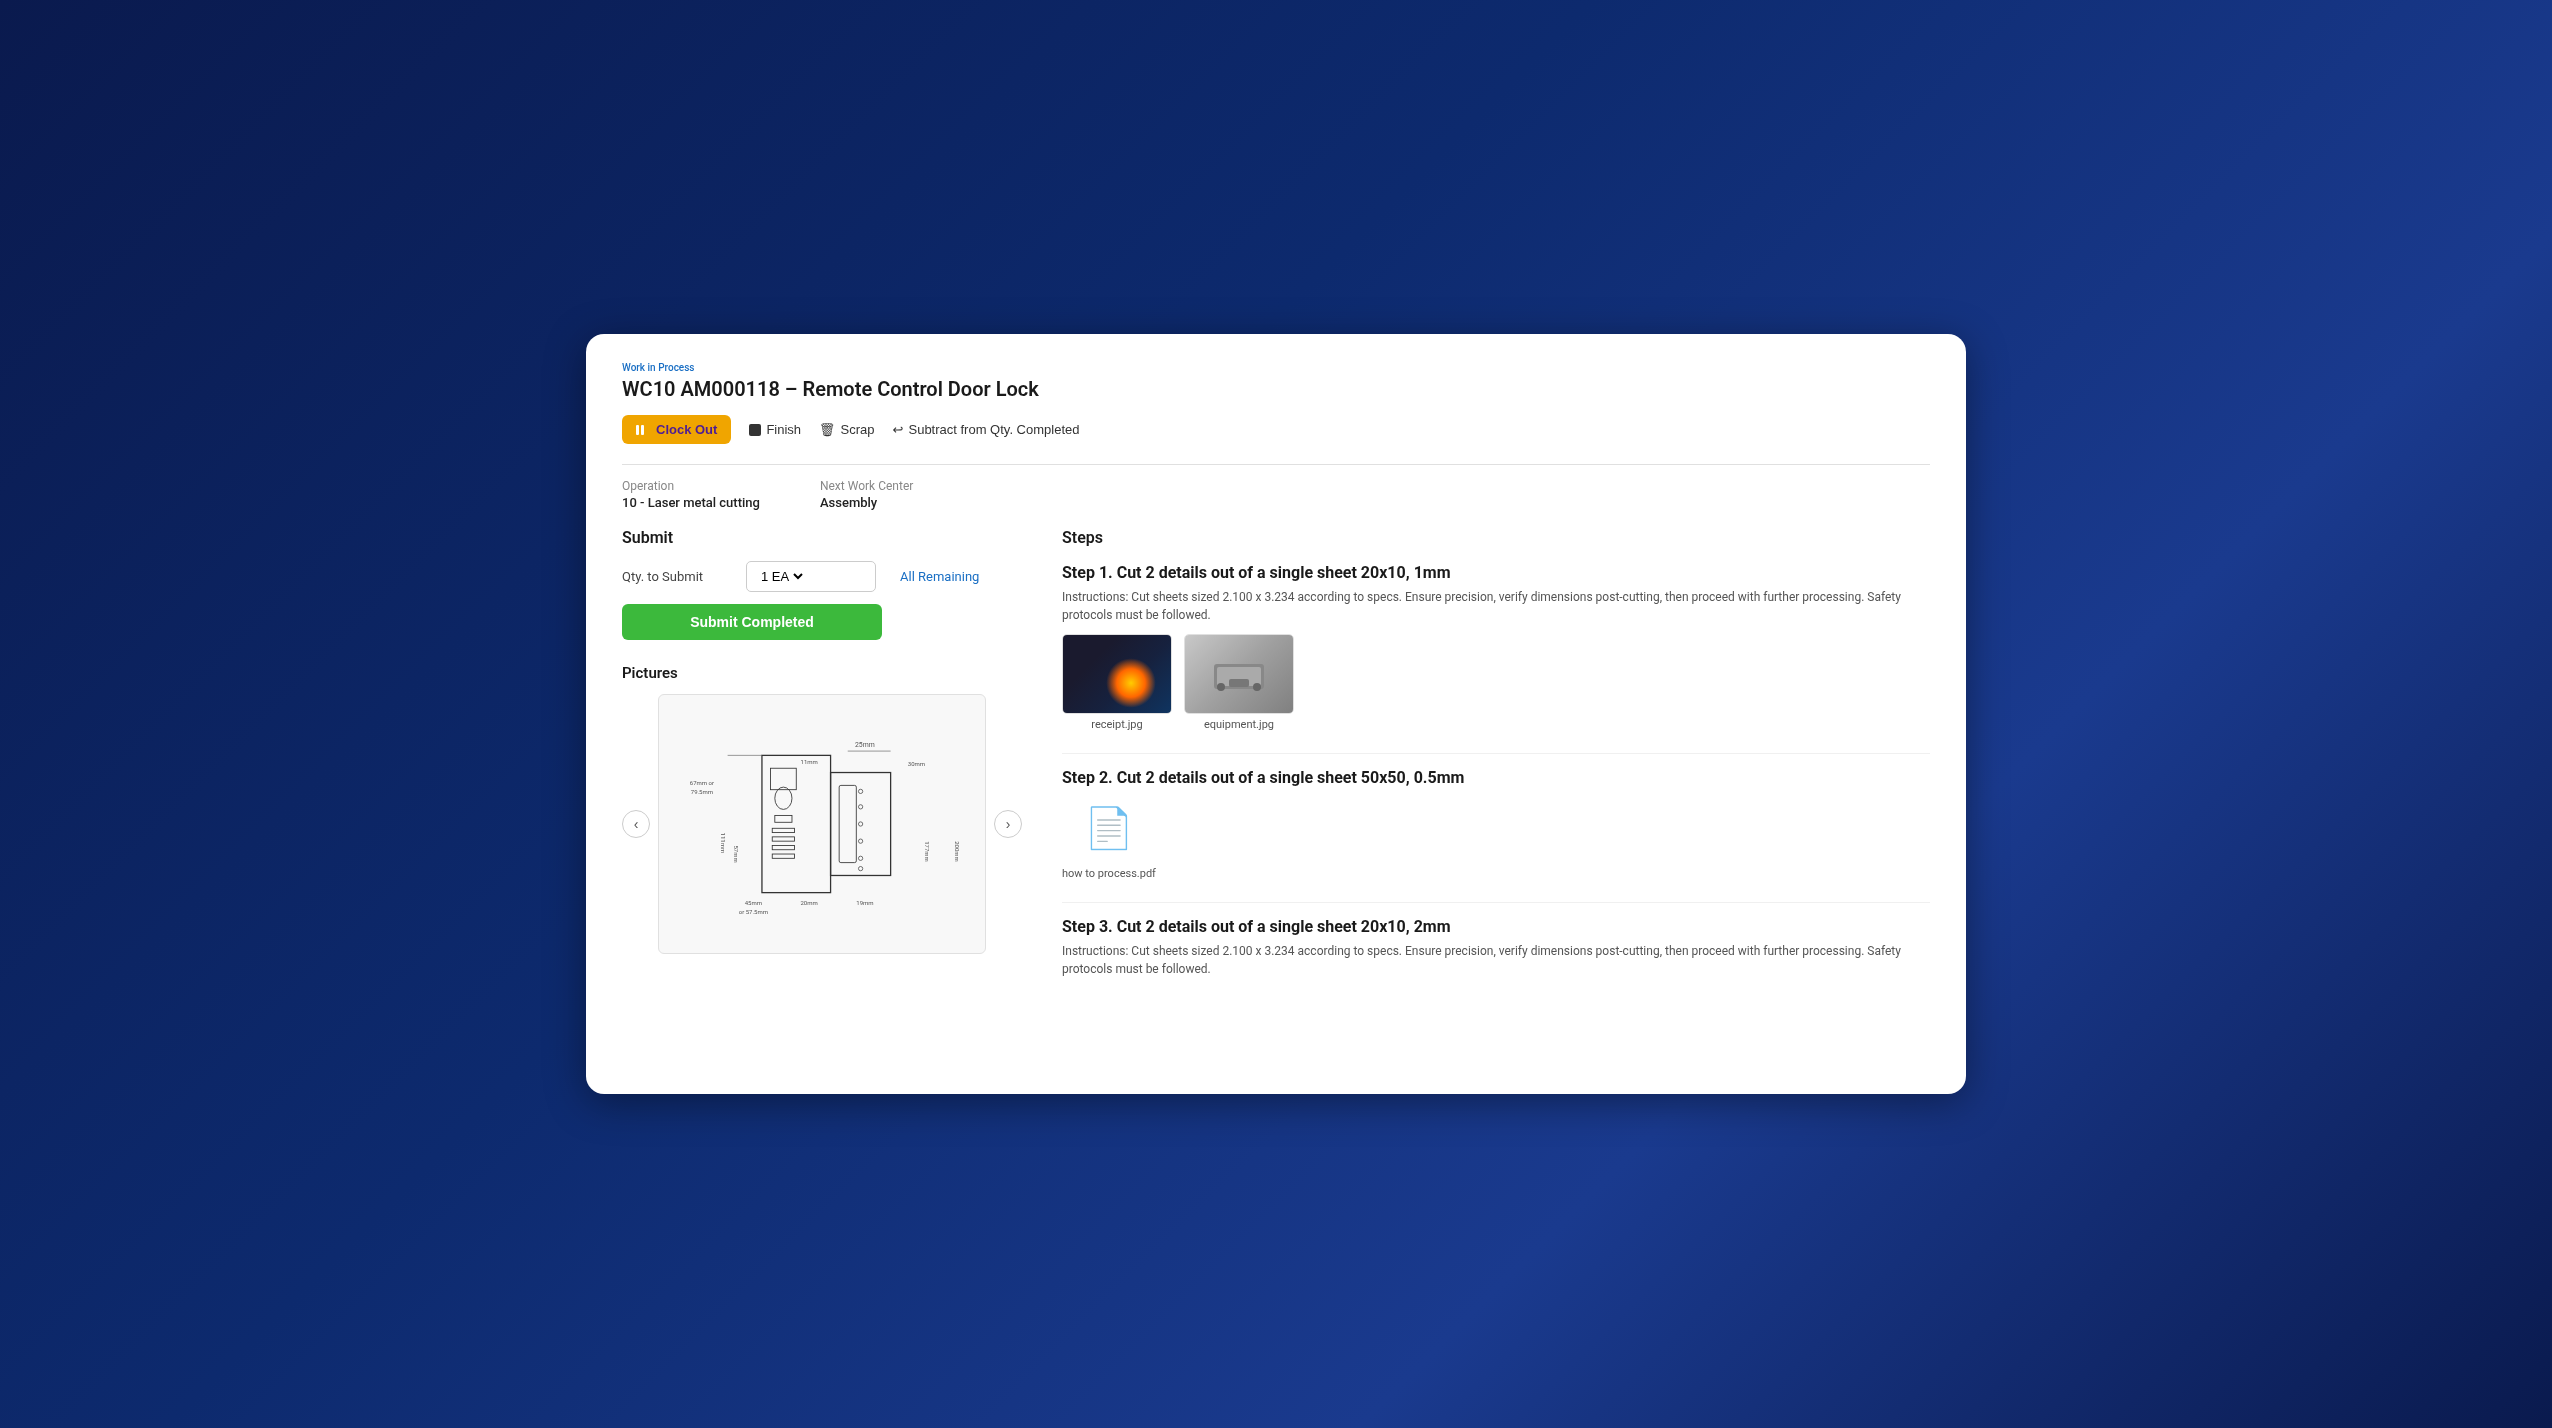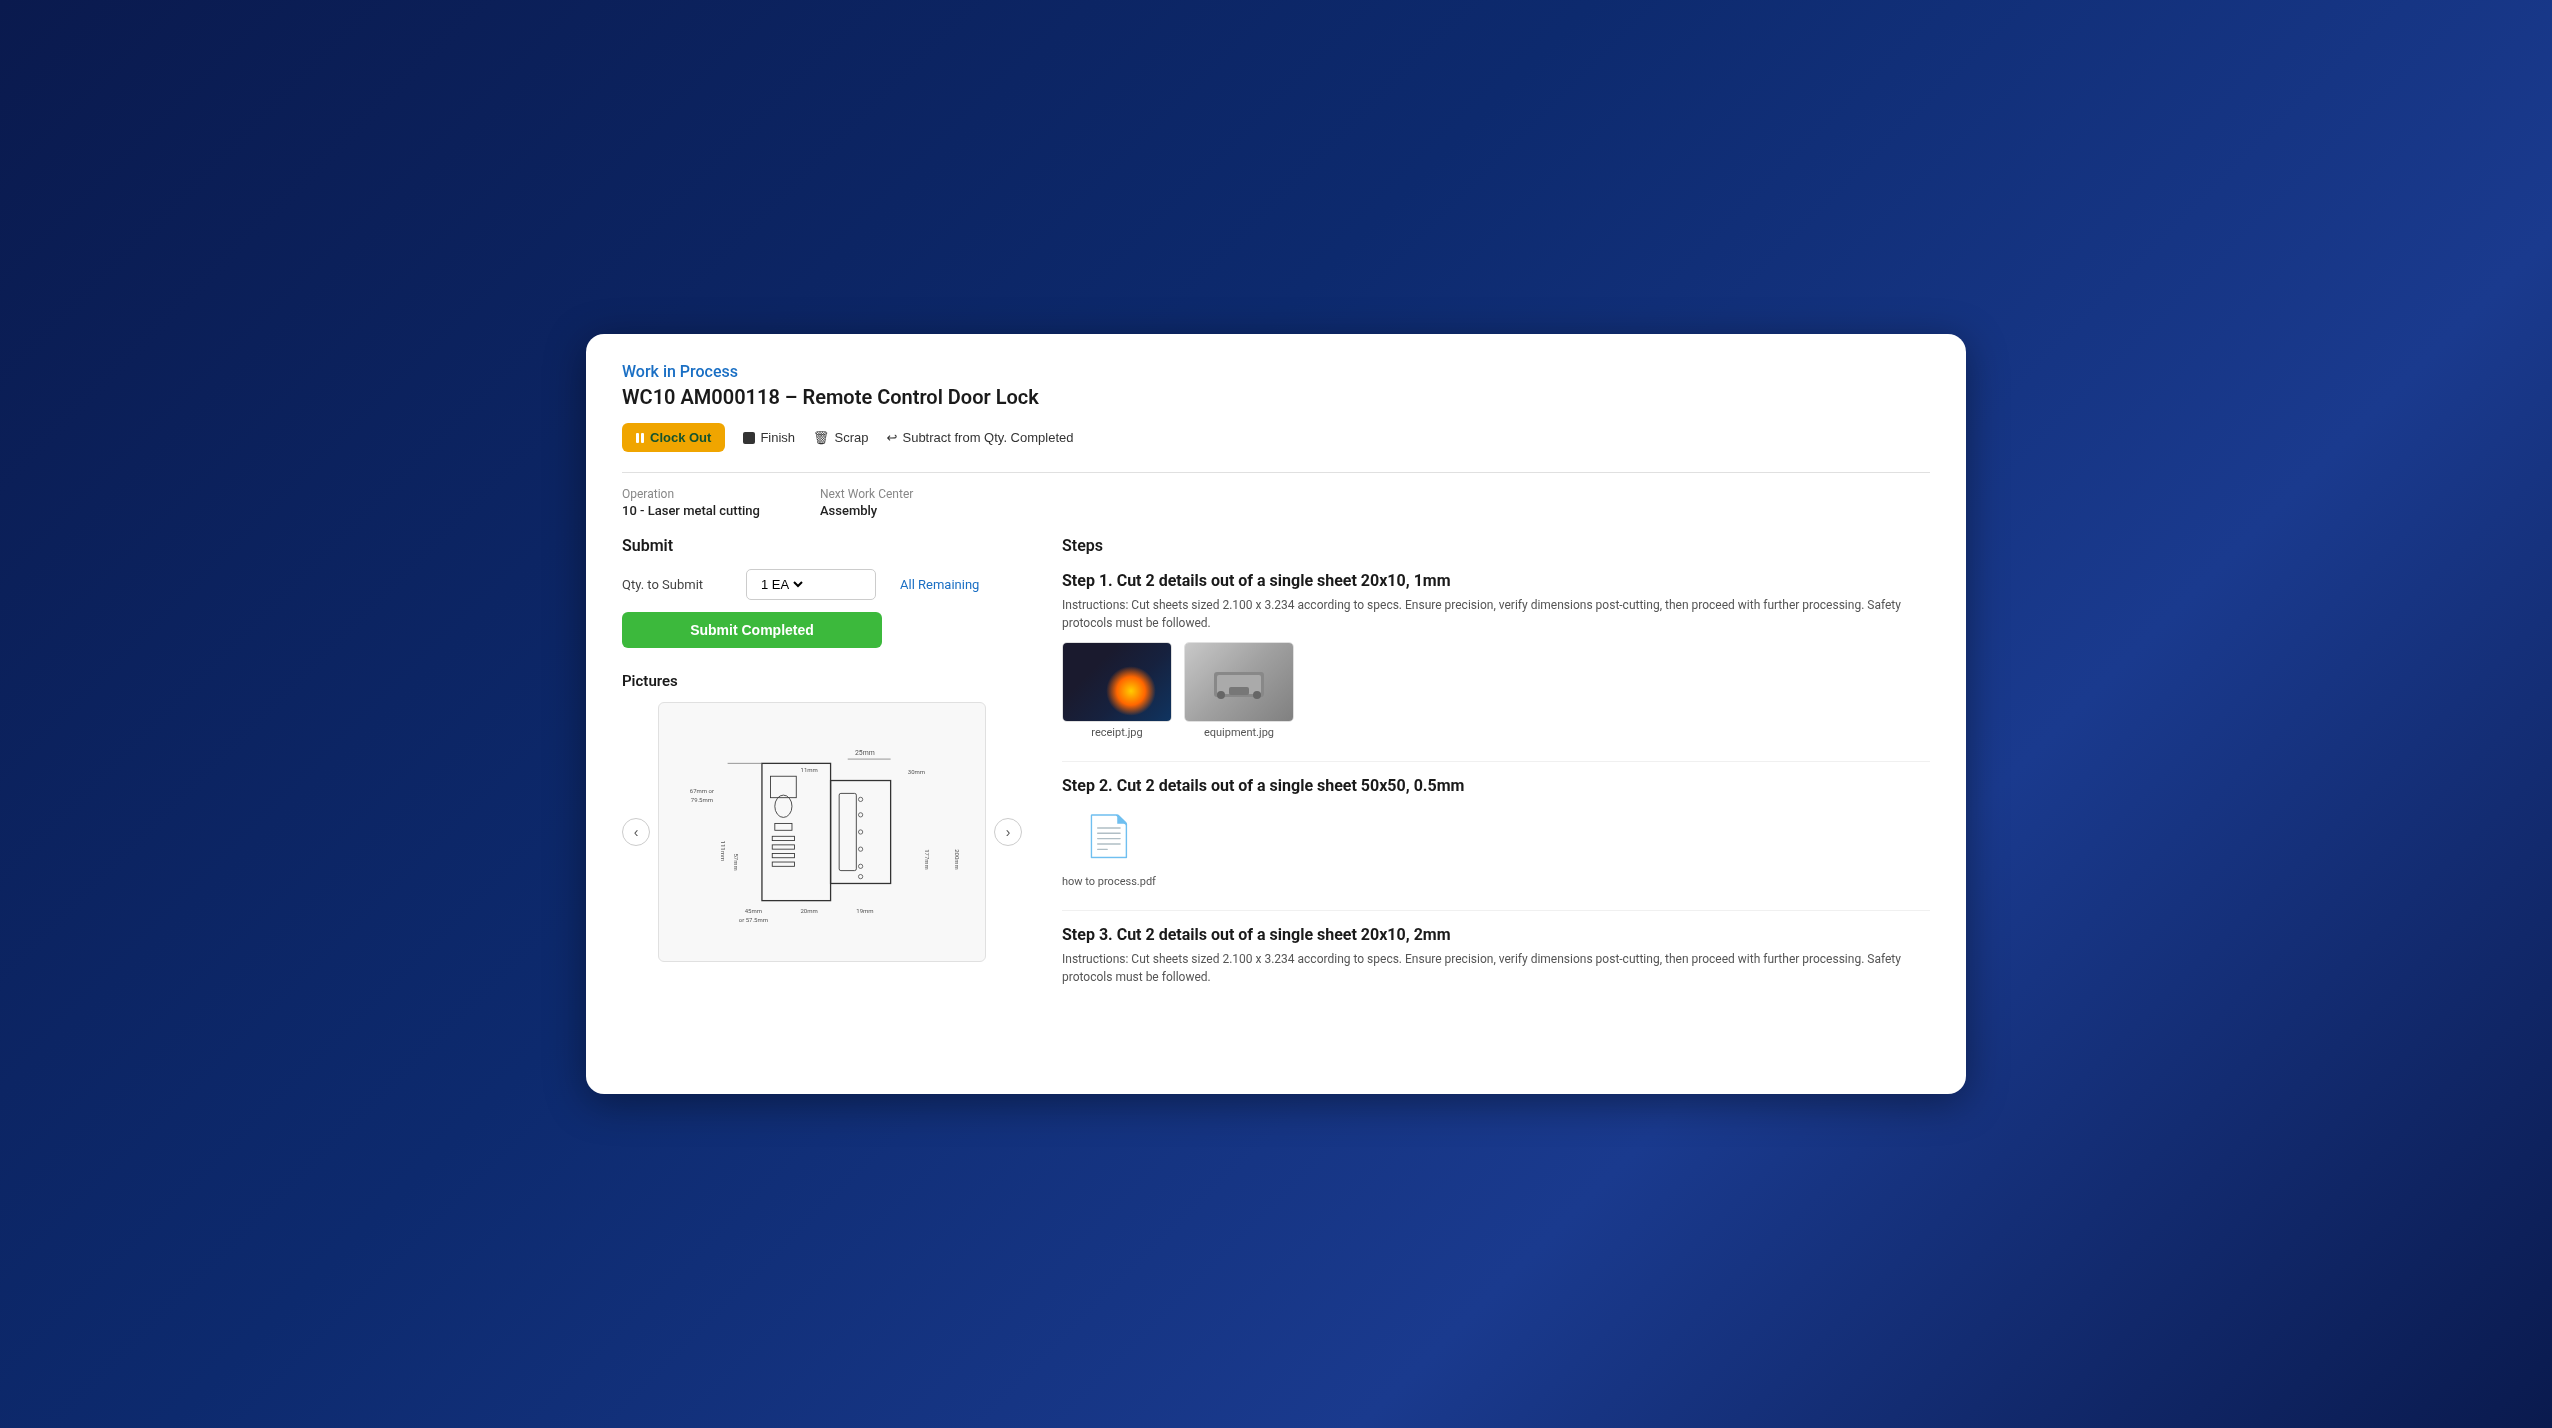--- a/index.html
+++ b/index.html
@@ -14,48 +14,48 @@
     .main-card {
       background: #ffffff;
       border-radius: 18px;
       width: 1380px;
       min-height: 760px;
       padding: 28px 36px 36px 36px;
       box-shadow: 0 8px 40px rgba(0,0,0,0.4);
     }
     .work-in-process-label {
       color: #1a6fc4;
-      font-size: 16px;
+      font-size: 10px;
       font-weight: 500;
       margin-bottom: 4px;
     }
     .page-title {
       font-size: 20px;
       font-weight: 600;
       color: #1a1a1a;
       margin-bottom: 14px;
     }
     .toolbar {
       display: flex;
       align-items: center;
       gap: 18px;
       margin-bottom: 20px;
     }
     .btn-clock-out {
       background: #f0a500;
-      color: #14532d;
+      color: #4c1d95;
       border: none;
       border-radius: 6px;
       padding: 7px 14px;
       font-size: 13px;
       font-weight: 600;
       cursor: pointer;
       display: flex;
       align-items: center;
-      gap: 6px;
+      gap: 12px;
     }
     .btn-clock-out .pause-icon {
       display: inline-flex;
       gap: 2px;
     }
     .pause-bar {
       width: 3px;
       height: 10px;
       background: #fff;
       border-radius: 1px;

